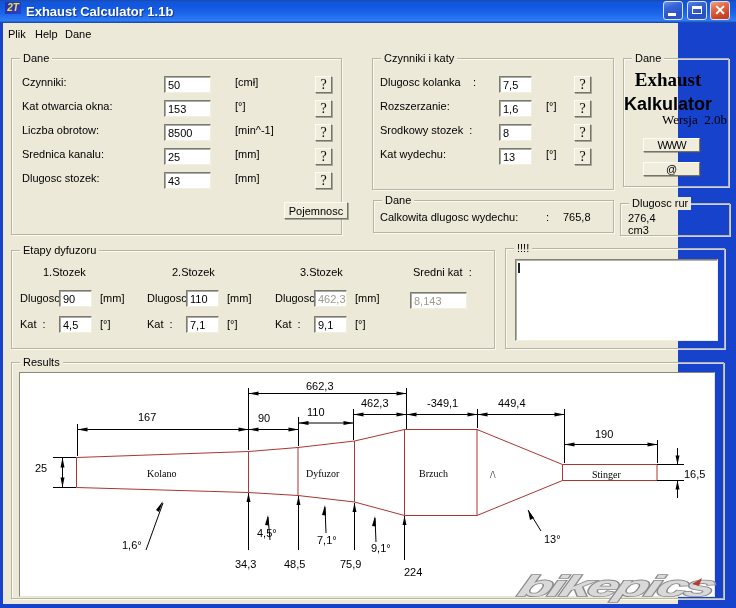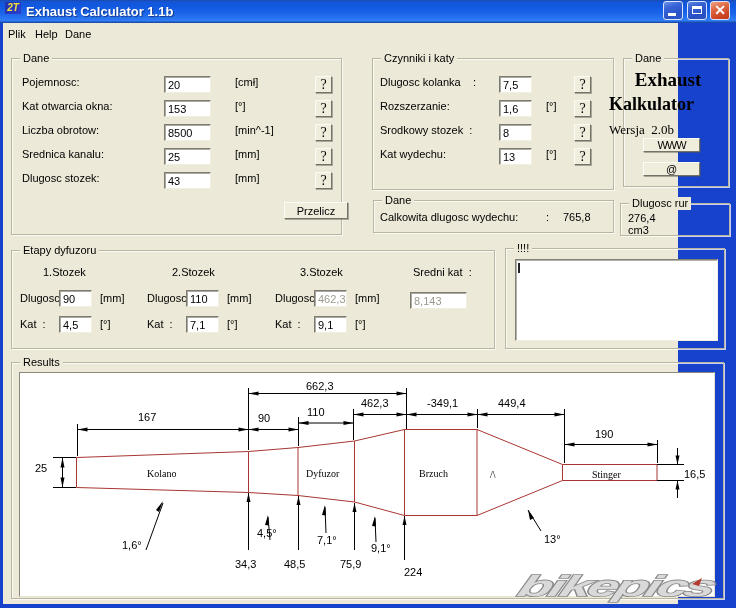--- a/index.html
+++ b/index.html
@@ -33,41 +33,41 @@
 <div id="bclose" class="abs tb" style="font-size:14px;font-weight:bold;line-height:16px;color:#fff">✕</div>
 <div id="client" class="abs">
 
   <div class="abs mi" style="left:5px">Plik</div>
   <div class="abs mi" style="left:32px">Help</div>
   <div class="abs mi" style="left:62px">Dane</div>
 
   <div class="abs grp" style="left:8px;top:35px;width:329px;height:175px">
       <span class="cap">Dane</span>
     </div>
-  <div class="abs" style="left:19px;top:53px">Pojemnosc:</div>
+  <div class="abs" style="left:19px;top:53px">Czynniki:</div>
   <div class="abs" style="left:19px;top:77px">Kat otwarcia okna:</div>
   <div class="abs" style="left:19px;top:101px">Liczba obrotow:</div>
   <div class="abs" style="left:19px;top:125px">Srednica kanalu:</div>
   <div class="abs" style="left:19px;top:149px">Dlugosc stozek:</div>
-  <div class="abs edit" style="left:161px;top:53px;width:47px">20</div>
+  <div class="abs edit" style="left:161px;top:53px;width:47px">50</div>
   <div class="abs edit" style="left:161px;top:77px;width:47px">153</div>
   <div class="abs edit" style="left:161px;top:101px;width:47px">8500</div>
   <div class="abs edit" style="left:161px;top:125px;width:47px">25</div>
   <div class="abs edit" style="left:161px;top:149px;width:47px">43</div>
   <div class="abs" style="left:232px;top:53px">[cmł]</div>
   <div class="abs" style="left:232px;top:77px">[°]</div>
   <div class="abs" style="left:232px;top:101px">[min^-1]</div>
   <div class="abs" style="left:232px;top:125px">[mm]</div>
   <div class="abs" style="left:232px;top:149px">[mm]</div>
   <div class="abs btn q" style="left:312px;top:53px">?</div>
   <div class="abs btn q" style="left:312px;top:77px">?</div>
   <div class="abs btn q" style="left:312px;top:101px">?</div>
   <div class="abs btn q" style="left:312px;top:125px">?</div>
   <div class="abs btn q" style="left:312px;top:149px">?</div>
-  <div class="abs btn" style="left:281px;top:179px;width:64px;height:17px;line-height:16px">Przelicz</div>
+  <div class="abs btn" style="left:281px;top:179px;width:64px;height:17px;line-height:16px">Pojemnosc</div>
 
   <div class="abs grp" style="left:369px;top:35px;width:240px;height:130px">
       <span class="cap">Czynniki i katy</span>
     </div>
   <div class="abs" style="left:377px;top:53px">Dlugosc kolanka&nbsp;&nbsp;&nbsp;&nbsp;:</div>
   <div class="abs" style="left:377px;top:77px">Rozszerzanie:</div>
   <div class="abs" style="left:377px;top:101px">Srodkowy stozek&nbsp;&nbsp;:</div>
   <div class="abs" style="left:377px;top:125px">Kat wydechu:</div>
   <div class="abs edit" style="left:496px;top:53px;width:33px">7,5</div>
   <div class="abs edit" style="left:496px;top:77px;width:33px">1,6</div>
@@ -77,22 +77,22 @@
   <div class="abs" style="left:543px;top:125px">[°]</div>
   <div class="abs btn q" style="left:571px;top:53px">?</div>
   <div class="abs btn q" style="left:571px;top:77px">?</div>
   <div class="abs btn q" style="left:571px;top:101px">?</div>
   <div class="abs btn q" style="left:571px;top:125px">?</div>
 
   <div class="abs grp" style="left:620px;top:35px;width:104px;height:127px">
       <span class="cap">Dane</span>
     </div>
   <div class="abs" style="left:606px;top:46px;width:118px;text-align:center;font-family:'Liberation Serif',serif;font-size:19px;font-weight:bold">Exhaust</div>
-  <div class="abs" style="left:606px;top:71px;width:118px;font-family:Liberation Serif, serif;font-size:18px;font-weight:bold">Kalkulator</div>
-  <div class="abs" style="left:606px;top:99px;width:118px;text-align:left;font-family:'Liberation Serif',serif;font-size:13px">Wersja&nbsp; 2.0b</div>
+  <div class="abs" style="left:606px;top:71px;width:118px;text-align:center;font-family:Liberation Sans, sans-serif;font-size:18px;font-weight:bold">Kalkulator</div>
+  <div class="abs" style="left:606px;top:89px;width:118px;text-align:right;font-family:'Liberation Serif',serif;font-size:13px">Wersja&nbsp; 2.0b</div>
   <div class="abs btn" style="left:640px;top:115px;width:57px;height:14px;line-height:13px;letter-spacing:-1px">WWW</div>
   <div class="abs btn" style="left:640px;top:139px;width:57px;height:14px;line-height:13px">@</div>
 
   <div class="abs grp" style="left:370px;top:177px;width:239px;height:31px">
       <span class="cap">Dane</span>
     </div>
   <div class="abs" style="left:377px;top:188px">Calkowita dlugosc wydechu:</div>
   <div class="abs" style="left:543px;top:188px">:</div>
   <div class="abs" style="left:560px;top:188px">765,8</div>
 

